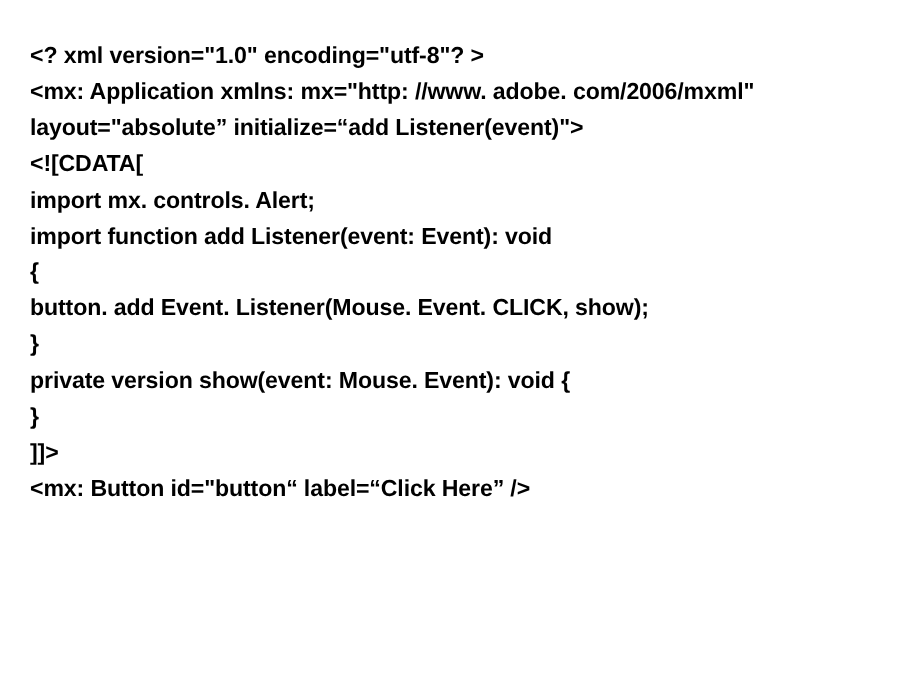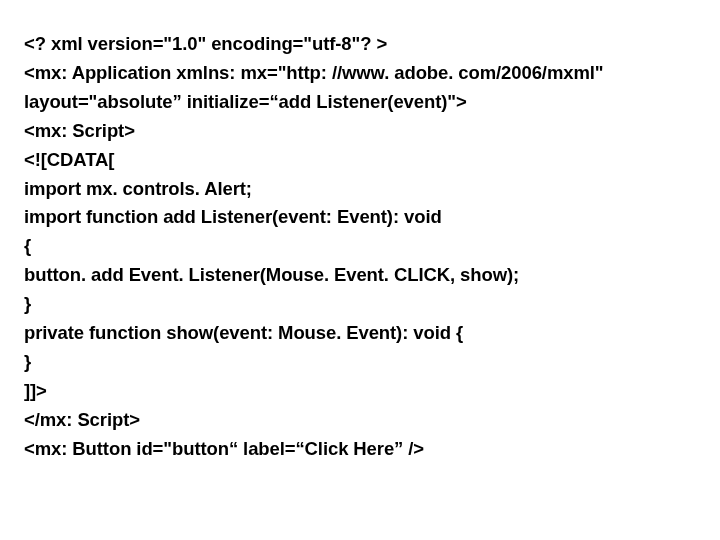--- a/index.html
+++ b/index.html
@@ -37,26 +37,24 @@
   }
 </style>
 </head>
 <body>
 
 <div id="slide">
   <div id="code-block">
     <div class="code-line">&lt;? xml version="1.0" encoding="utf-8"? &gt;</div>
     <div class="code-line">&lt;mx: Application xmlns: mx="http: //www. adobe. com/2006/mxml"</div>
     <div class="code-line">layout="absolute” initialize=“add Listener(event)"&gt;</div>
-    <div class="code-line">&lt;mx: Script&gt;</div>
     <div class="code-line">&lt;![CDATA[</div>
     <div class="code-line">import mx. controls. Alert;</div>
     <div class="code-line">import function add Listener(event: Event): void</div>
     <div class="code-line">{</div>
     <div class="code-line">button. add Event. Listener(Mouse. Event. CLICK, show);</div>
     <div class="code-line">}</div>
-    <div class="code-line">private function show(event: Mouse. Event): void {</div>
+    <div class="code-line">private version show(event: Mouse. Event): void {</div>
     <div class="code-line">}</div>
     <div class="code-line">]]&gt;</div>
-    <div class="code-line">&lt;/mx: Script&gt;</div>
     <div class="code-line">&lt;mx: Button id="button“ label=“Click Here” /&gt;</div>
   </div>
 </div>
 
 </body></html>

